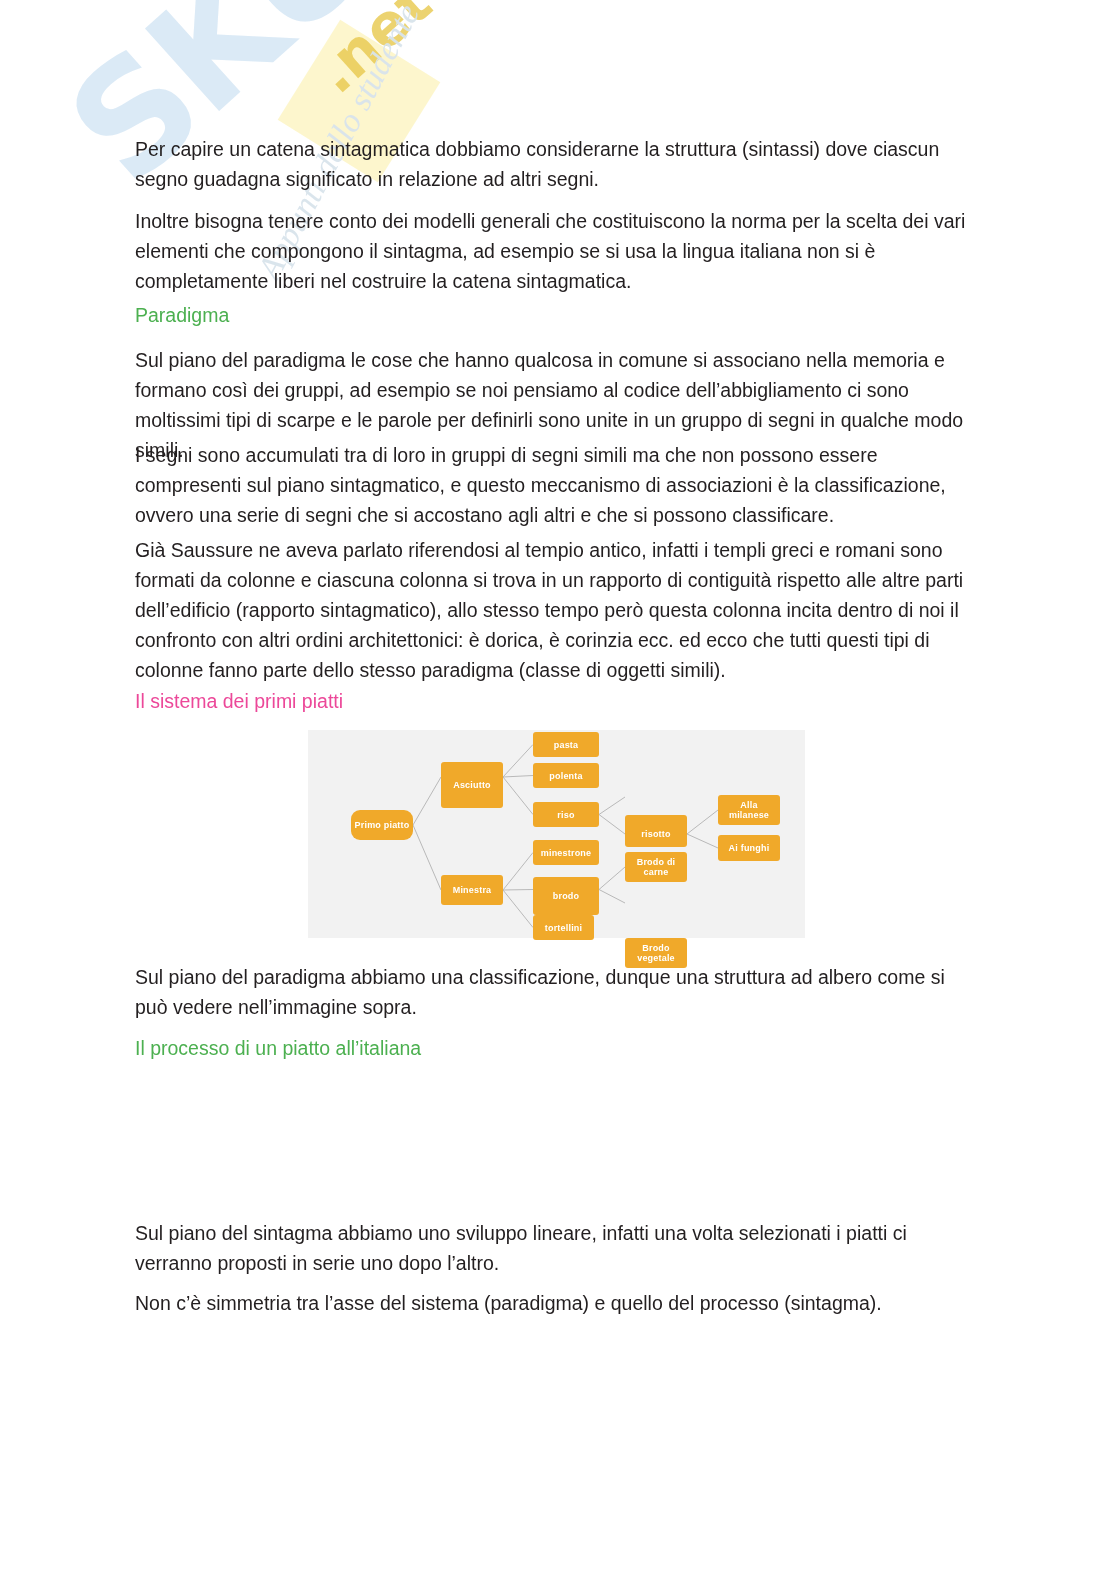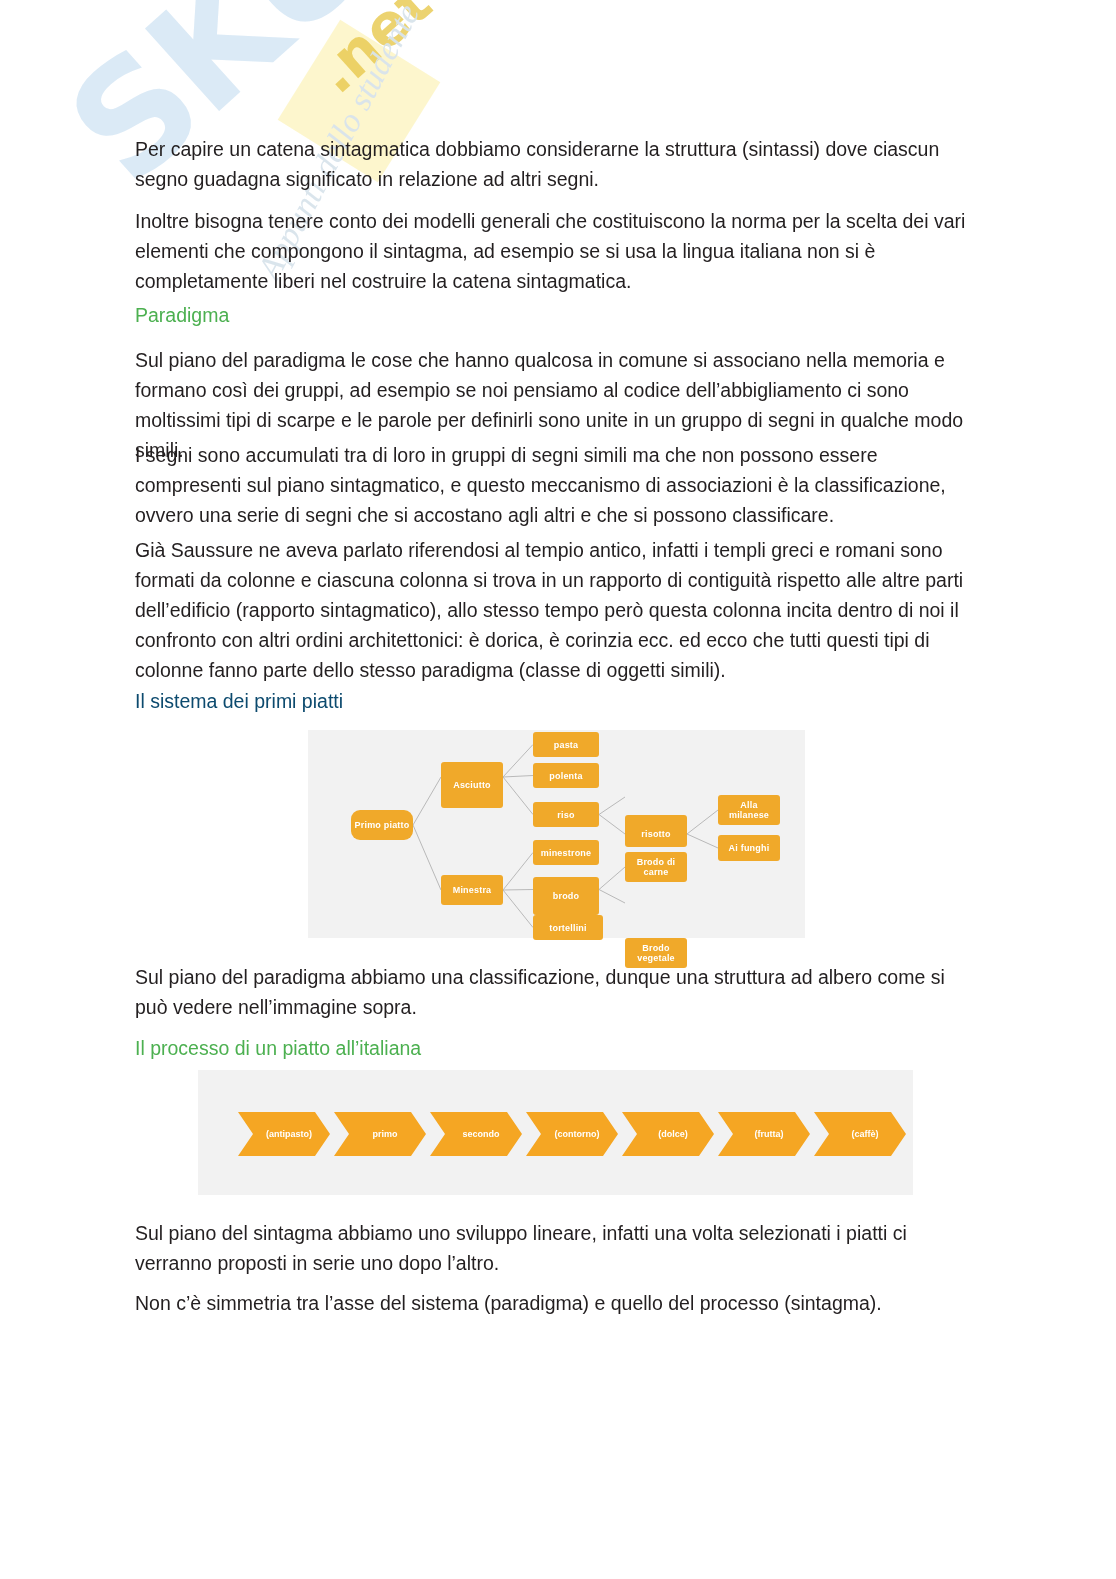--- a/index.html
+++ b/index.html
@@ -49,21 +49,21 @@
     font-size:19.5px;line-height:30px;
     color:#231f20;
     font-family:"Liberation Sans", sans-serif;
     text-align:left;
   }
   h3.head{
     margin:0 0 16px 0;
     font-size:19.5px;font-weight:400;line-height:30px;
   }
   h3.green{color:#4cb050;}
-  h3.teal{color:#0c4a6e;}
+  h3.teal{color:#ec4899;}
 
   
   .tree-wrap{
     position:absolute;left:308px;top:730px;
     width:497px;height:208px;
     background:#f2f2f2;
   }
   .tree-svg{position:absolute;left:0;top:0;}
   .node{
     position:absolute;
@@ -171,35 +171,24 @@
       </svg>
     <div id="tree-nodes">
         <div class="node" style="left: 43px; top: 80px; width: 62px; height: 30px; border-radius: 9px;">Primo piatto</div>
         <div class="node" style="left: 133px; top: 32px; width: 62px; height: 46px;">Asciutto</div>
         <div class="node" style="left: 133px; top: 145px; width: 62px; height: 30px;">Minestra</div>
         <div class="node" style="left: 225px; top: 2px; width: 66px; height: 25px;">pasta</div>
         <div class="node" style="left: 225px; top: 33px; width: 66px; height: 25px;">polenta</div>
         <div class="node" style="left: 225px; top: 72px; width: 66px; height: 25px;">riso</div>
         <div class="node" style="left: 225px; top: 110px; width: 66px; height: 25px;">minestrone</div>
         <div class="node" style="left: 225px; top: 147px; width: 66px; height: 38px;">brodo</div>
-        <div class="node" style="left: 225px; top: 185px; width: 70px; height: 25px;">tortellini</div>
+        <div class="node" style="left: 225px; top: 185px; width: 61px; height: 25px;">tortellini</div>
         <div class="node" style="left: 317px; top: 54px; width: 62px; height: 26px; margin-top: 31px;">in bianco</div>
         <div class="node" style="left: 317px; top: 91px; width: 62px; height: 26px;">risotto</div>
         <div class="node" style="left: 317px; top: 122px; width: 62px; height: 30px;">Brodo di carne</div>
         <div class="node" style="left: 317px; top: 168px; width: 62px; height: 30px; margin-top: 40px;">Brodo vegetale</div>
         <div class="node" style="left: 410px; top: 65px; width: 62px; height: 30px;">Alla milanese</div>
         <div class="node" style="left: 410px; top: 105px; width: 62px; height: 26px;">Ai funghi</div>
       </div>
   </div>
 
-  <div class="chev-wrap">
-    <div class="chev-row" id="chev-row">
-        <div class="chev" style="width: 92px;">(antipasto)</div>
-        <div class="chev" style="width: 92px;">primo</div>
-        <div class="chev" style="width: 92px;">secondo</div>
-        <div class="chev" style="width: 92px;">(contorno)</div>
-        <div class="chev" style="width: 92px;">(dolce)</div>
-        <div class="chev" style="width: 92px;">(frutta)</div>
-        <div class="chev" style="width: 92px;">(caffè)</div>
-      </div>
-  </div>
 
 </div>
 
 </body></html>

